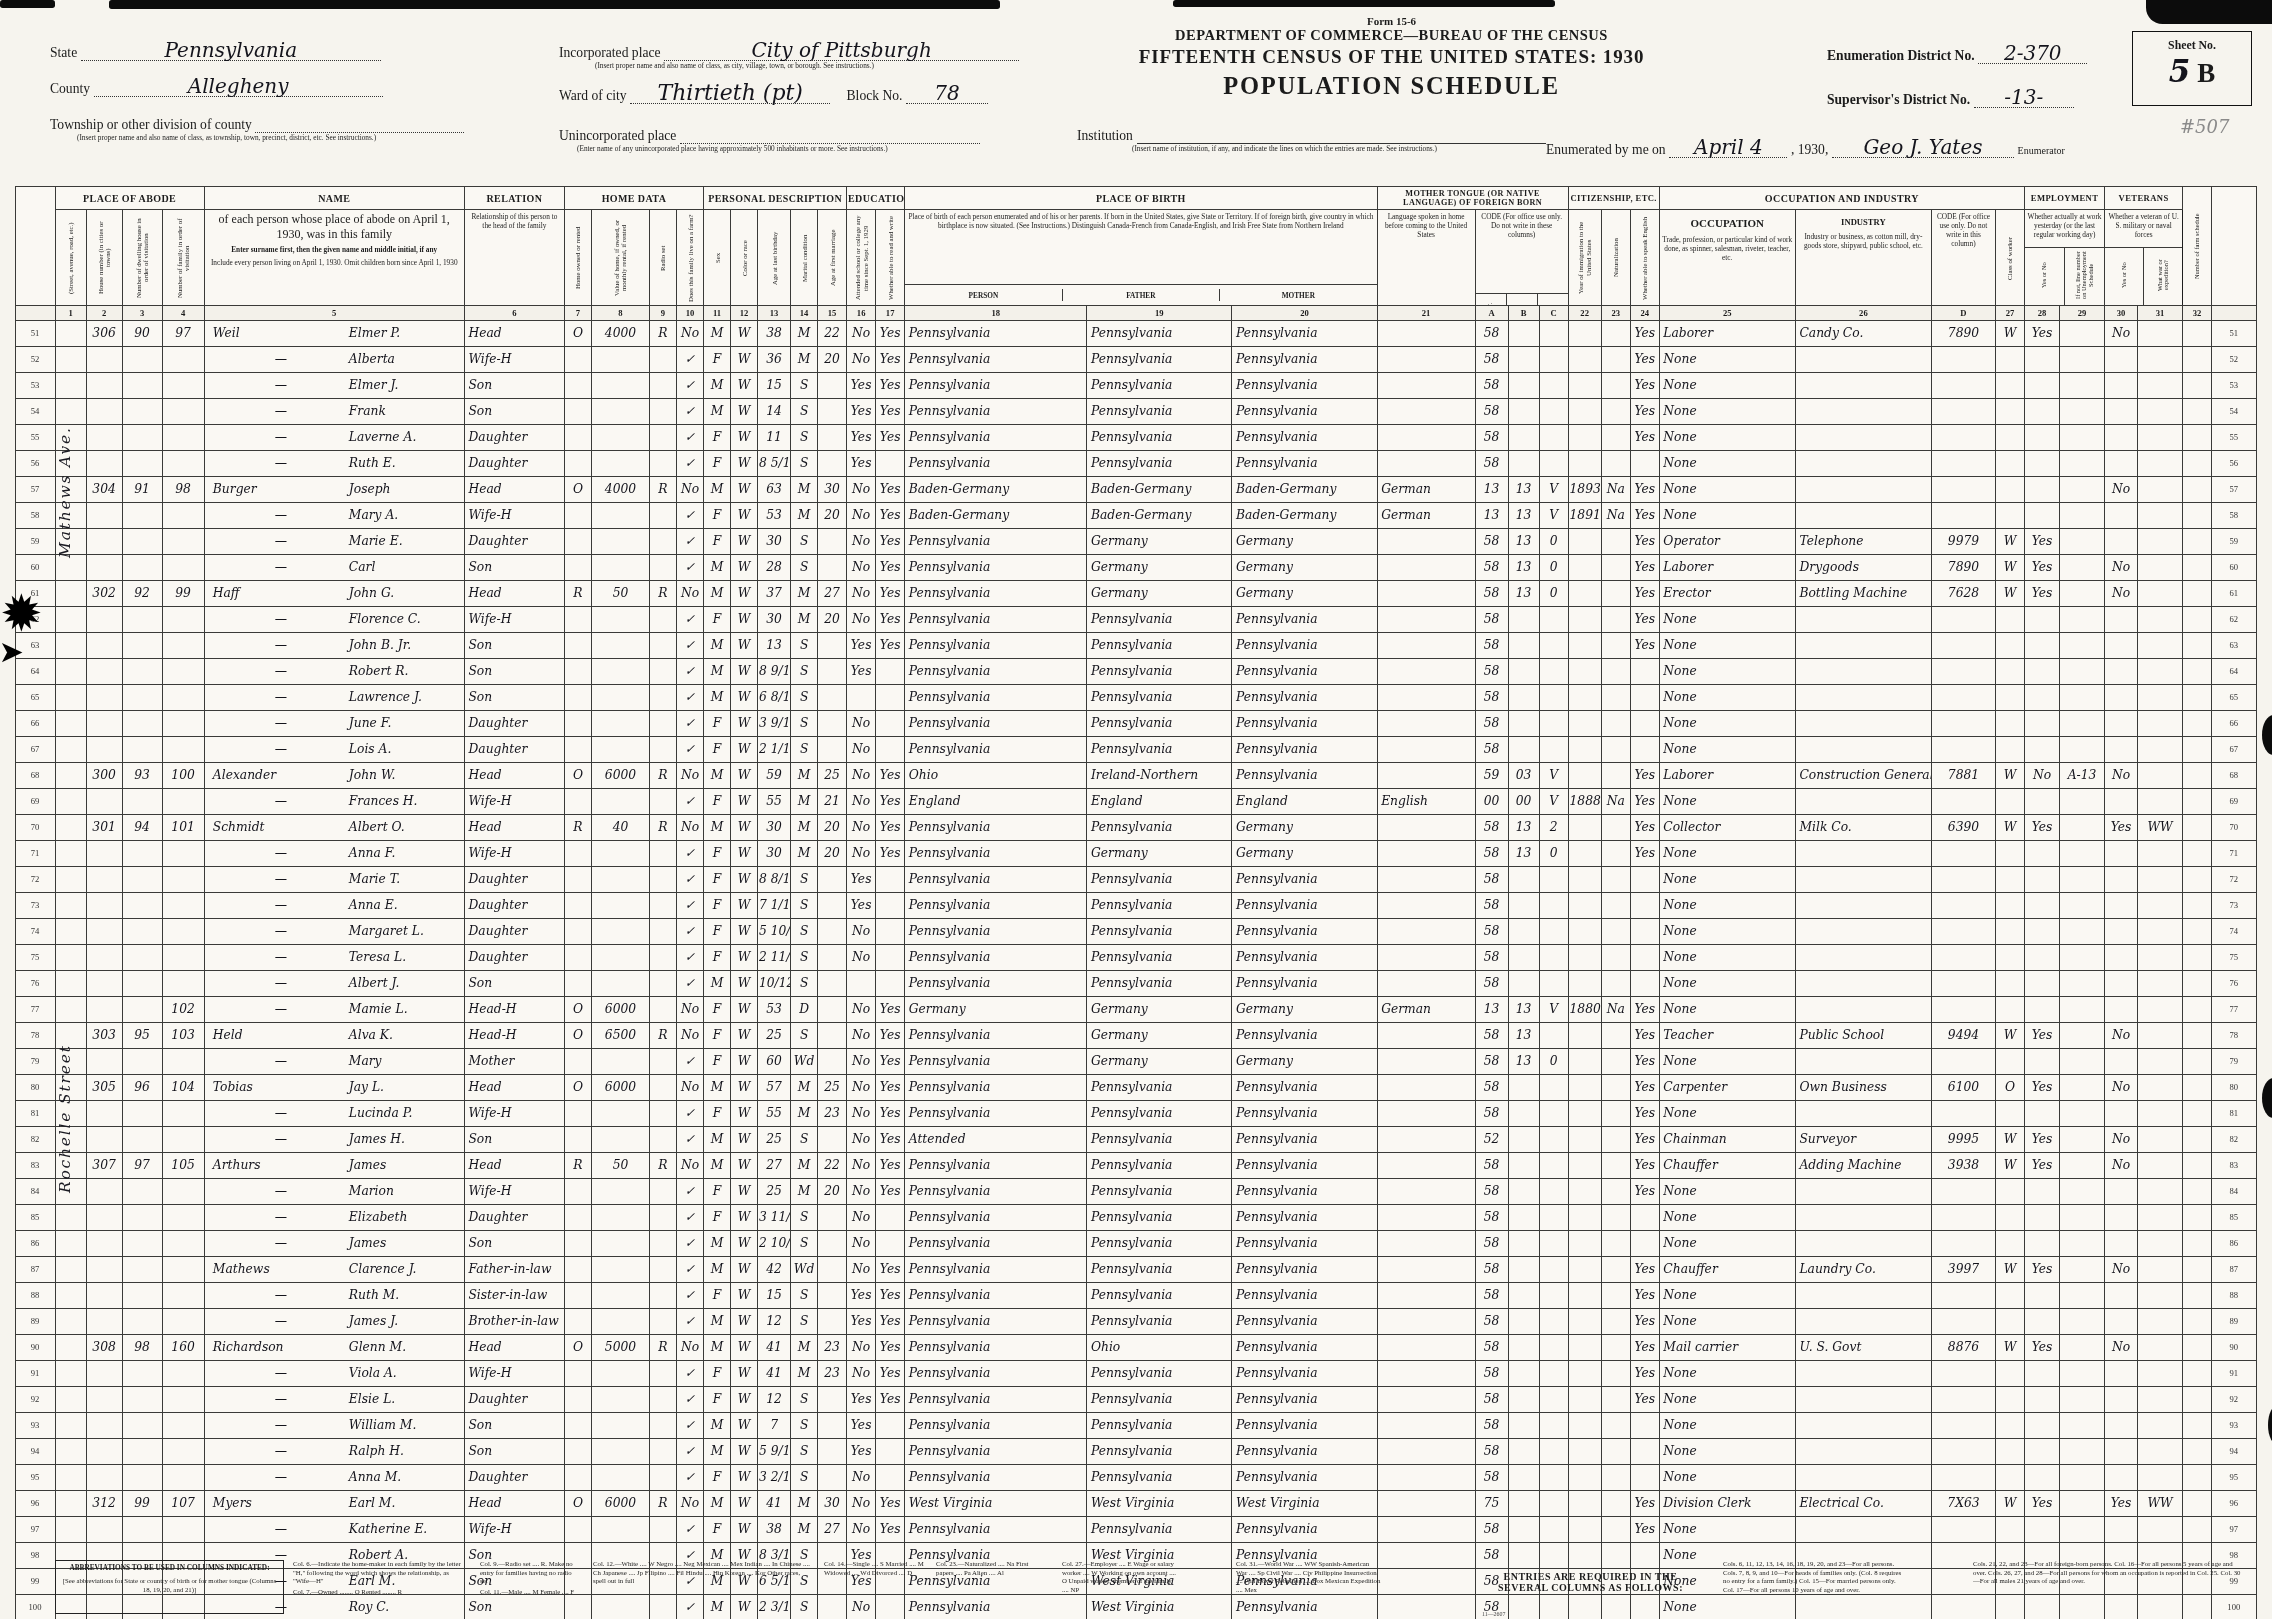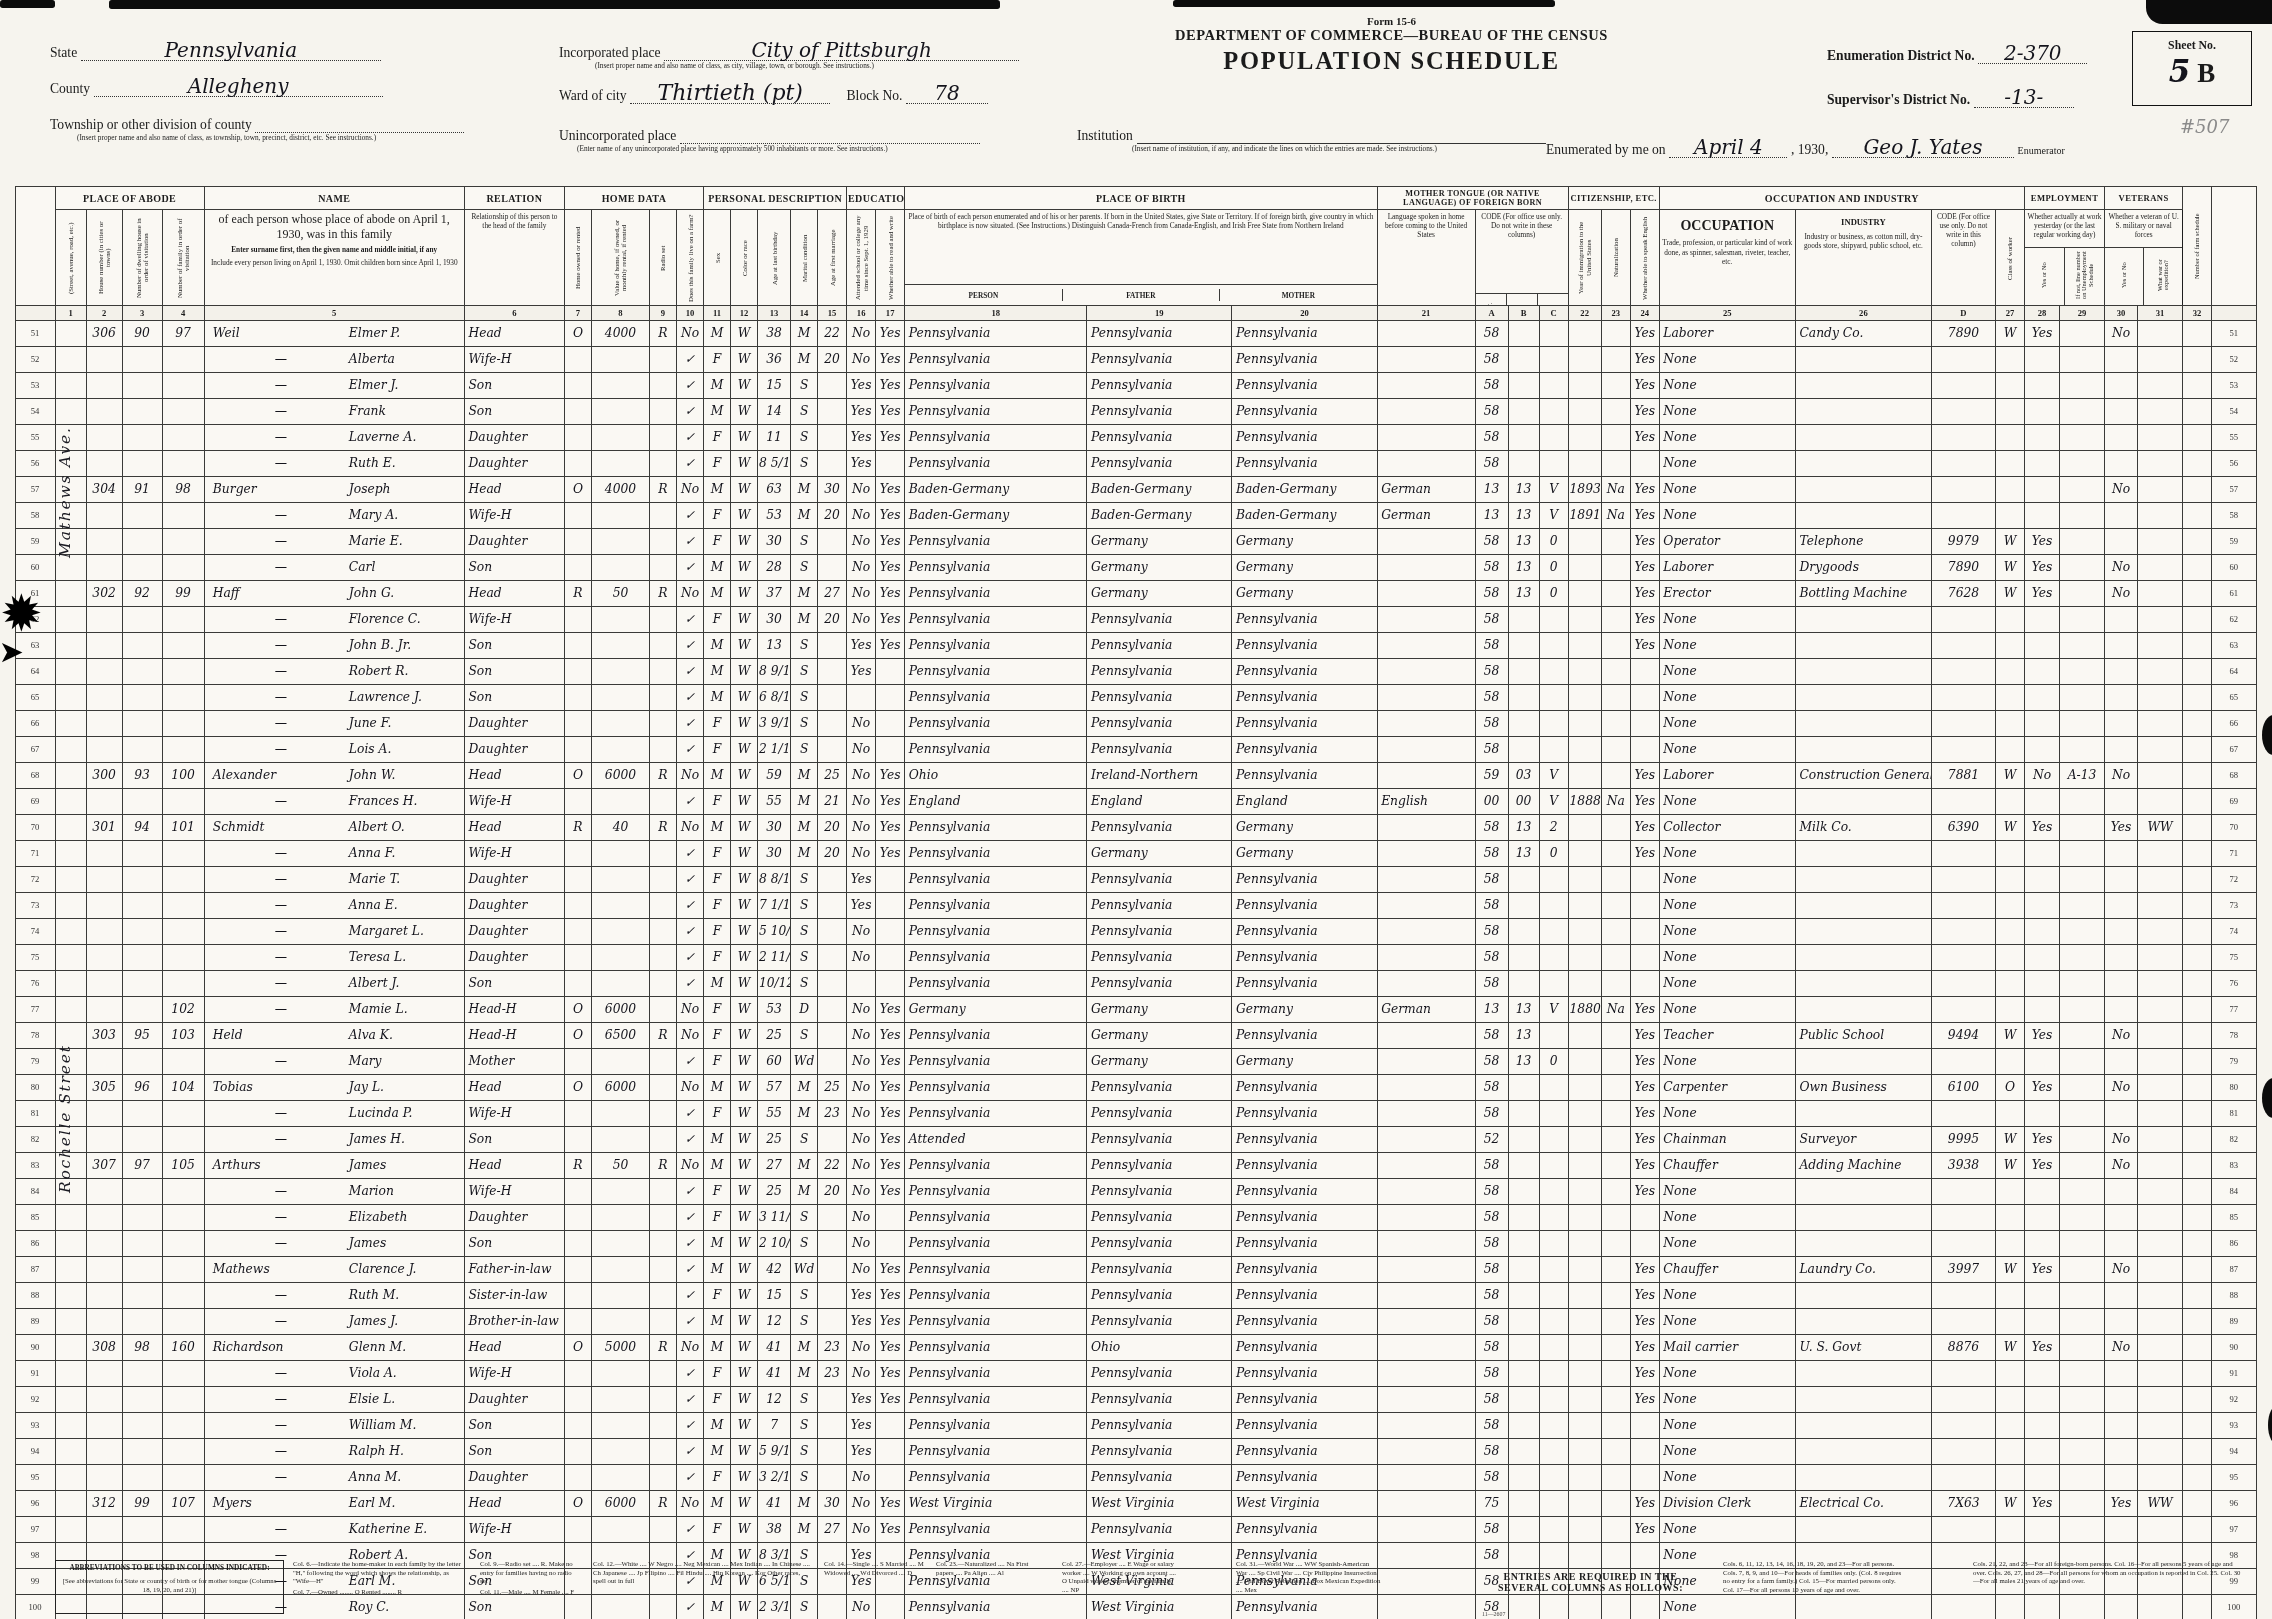--- a/index.html
+++ b/index.html
@@ -73,20 +73,21 @@
 <div class="abs smudge" style="left:109px;top:0;width:891px;height:9px;"></div>
 <div class="abs smudge" style="left:1173px;top:0;width:382px;height:7.3px;"></div>
 <div class="abs smudge" style="left:2146px;top:0;width:127px;height:23.6px;border-radius:0 0 0 16.4px;"></div>
 <div class="abs smudge" style="left:0;top:0;width:55px;height:8.2px;"></div>
 
 <div class="abs" style="left:0;top:0;width:2273px;height:186px;">
 
   <div class="abs center-title" style="left:1046px;top:14.5px;width:691px;">
     <div class="t1">Form 15-6</div>
     <div class="t2">DEPARTMENT OF COMMERCE—BUREAU OF THE CENSUS</div>
+    <div class="t3" style="margin-top:2.7px;">FIFTEENTH CENSUS OF THE UNITED STATES:  1930</div>
     <div class="t4" style="margin-top:3.6px;">POPULATION SCHEDULE</div>
   </div>
 
   <div class="abs" style="left:50px;top:44px;">
     <span class="ft-label">State</span>
     <span class="fill" style="width:300px;"><span class="hw hw-fill">Pennsylvania</span></span>
   </div>
   <div class="abs" style="left:50px;top:80px;">
     <span class="ft-label">County</span>
     <span class="fill" style="width:289px;"><span class="hw hw-fill">Allegheny</span></span>
@@ -245,21 +246,21 @@
             <div><span class="minivert">State or M. T.</span></div>
             <div><span class="minivert">Country</span></div>
             <div><span class="minivert">Nat'y</span></div>
           </div>
         </div>
       </th>
       <th class="vert gb">Year of immigration to the United States</th>
       <th class="vert">Naturalization</th>
       <th class="vert">Whether able to speak English</th>
       <th class="desc gb" style="text-align:center;">
-        <div style="font-weight:bold;font-size:14px;margin:5.5px 0 3.6px;text-align:center;">OCCUPATION</div>
+        <div style="font-weight:bold;font-size:11px;margin:5.5px 0 3.6px;text-align:center;">OCCUPATION</div>
         <div>Trade, profession, or particular kind of work done, as spinner, salesman, riveter, teacher, etc.</div>
       </th>
       <th class="desc" style="text-align:center;">
         <div style="font-weight:bold;font-size:8.6px;margin:5.5px 0 3.6px;">INDUSTRY</div>
         <div>Industry or business, as cotton mill, dry-goods store, shipyard, public school, etc.</div>
       </th>
       <th class="desc" style="text-align:center;">CODE (For office use only.  Do not write in this column)</th>
       <th class="vert">Class of worker</th>
       <th class="gb" colspan="2" style="padding:0;">
         <div class="stack" style="height:95px;">

